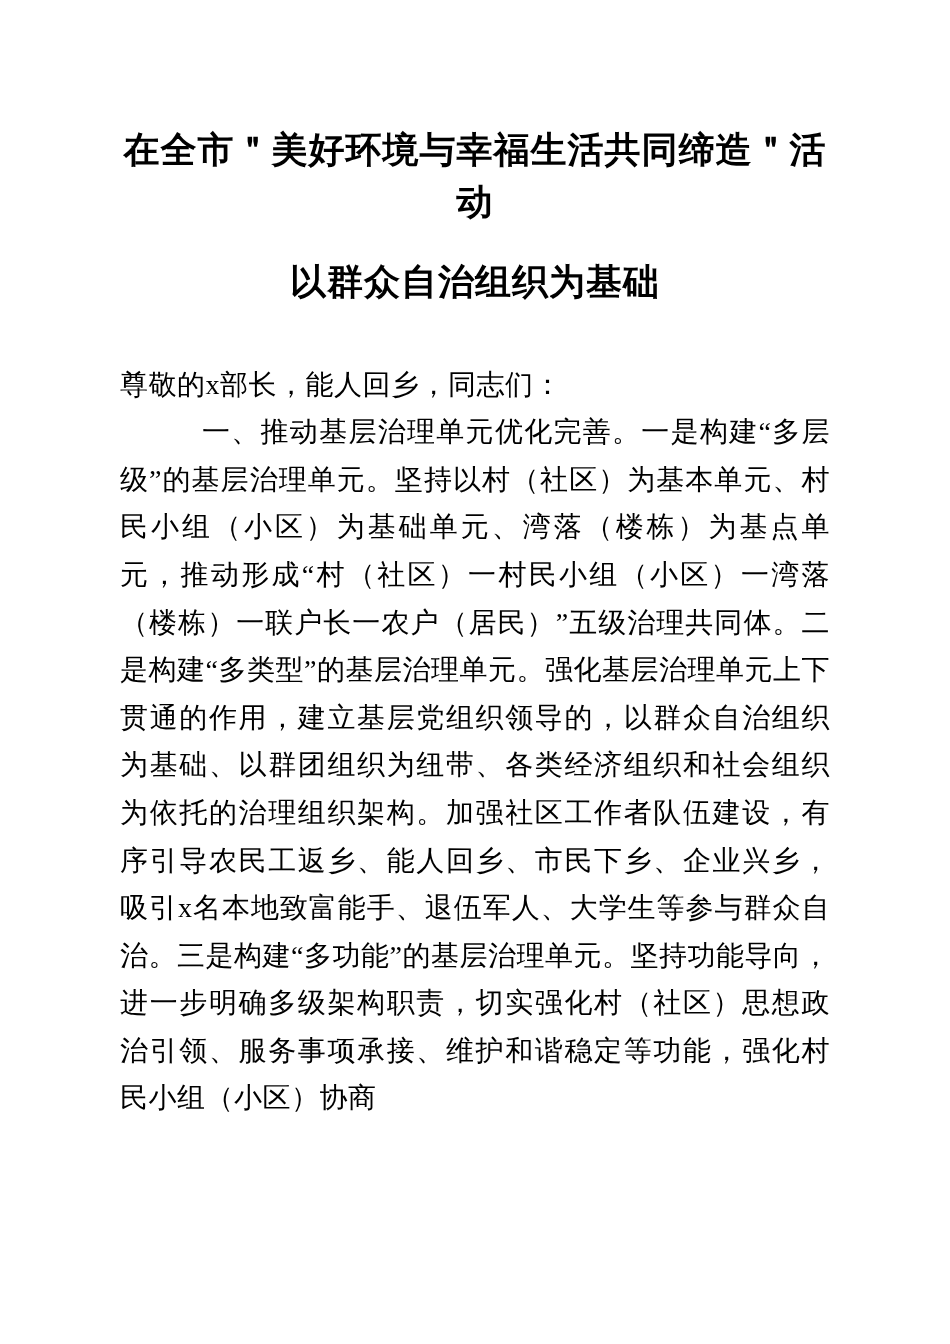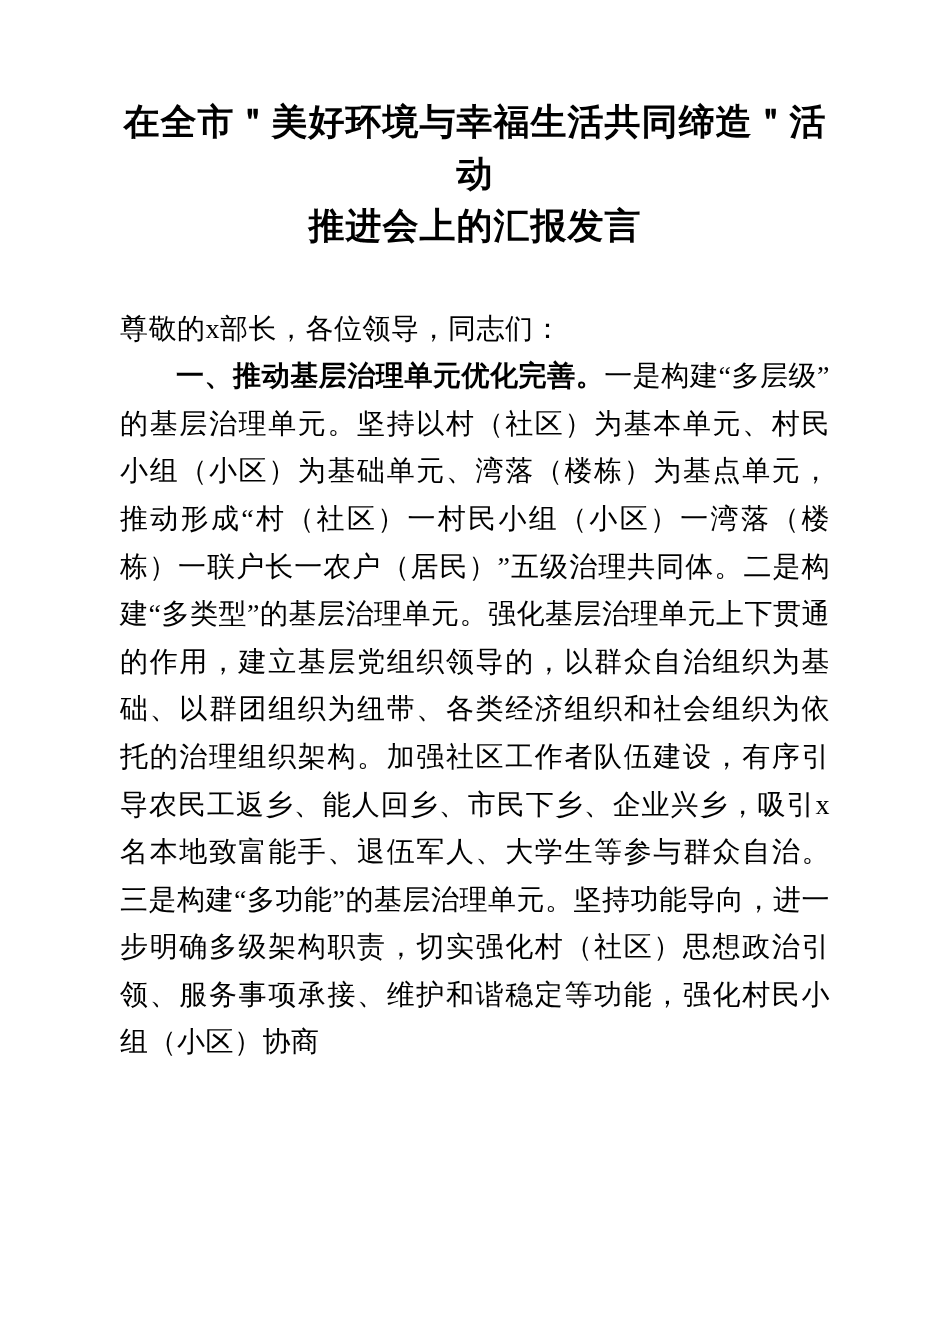--- a/index.html
+++ b/index.html
@@ -22,47 +22,49 @@
   .doc-title {
     font-size: 36px;
     font-weight: 700;
     line-height: 1.45;
     text-align: center;
     margin: 0 0 52px 0;
     letter-spacing: 1px;
   }
   .doc-title .title-line {
     display: block;
+    margin-top: 28px;
   }
   .body-text p.para {
     font-size: 28px;
     line-height: 1.7;
     margin: 0;
     text-align: justify;
     letter-spacing: 0.5px;
   }
   .body-text p.para.indent {
     text-indent: 2em;
   }
   .body-text strong.section-lead {
-    font-weight: 700;
+    font-weight: 400;
+    margin-left: 26px;
   }
 </style>
 </head>
 <body>
 
 <div class="page">
 
   <h1 class="doc-title">
     <span class="title-line">在全市＂美好环境与幸福生活共同缔造＂活动</span>
-    <span class="title-line">推进会上的汇报发言</span>
+    <span class="title-line">以群众自治组织为基础</span>
   </h1>
 
   <div class="body-text">
 
-    <p class="para">尊敬的x部长，各位领导，同志们：</p>
+    <p class="para">尊敬的x部长，能人回乡，同志们：</p>
 
 
     <p class="para indent"><strong class="section-lead">一、推动基层治理单元优化完善。</strong><span>一是构建“多层级”的基层治理单元。坚持以村（社区）为基本单元、村民小组（小区）为基础单元、湾落（楼栋）为基点单元，推动形成“村（社区）一村民小组（小区）一湾落（楼栋）一联户长一农户（居民）”五级治理共同体。二是构建“多类型”的基层治理单元。强化基层治理单元上下贯通的作用，建立基层党组织领导的，以群众自治组织为基础、以群团组织为纽带、各类经济组织和社会组织为依托的治理组织架构。加强社区工作者队伍建设，有序引导农民工返乡、能人回乡、市民下乡、企业兴乡，吸引x名本地致富能手、退伍军人、大学生等参与群众自治。三是构建“多功能”的基层治理单元。坚持功能导向，进一步明确多级架构职责，切实强化村（社区）思想政治引领、服务事项承接、维护和谐稳定等功能，强化村民小组（小区）协商</span></p>
 
   </div>
 
 </div>
 
 </body></html>

